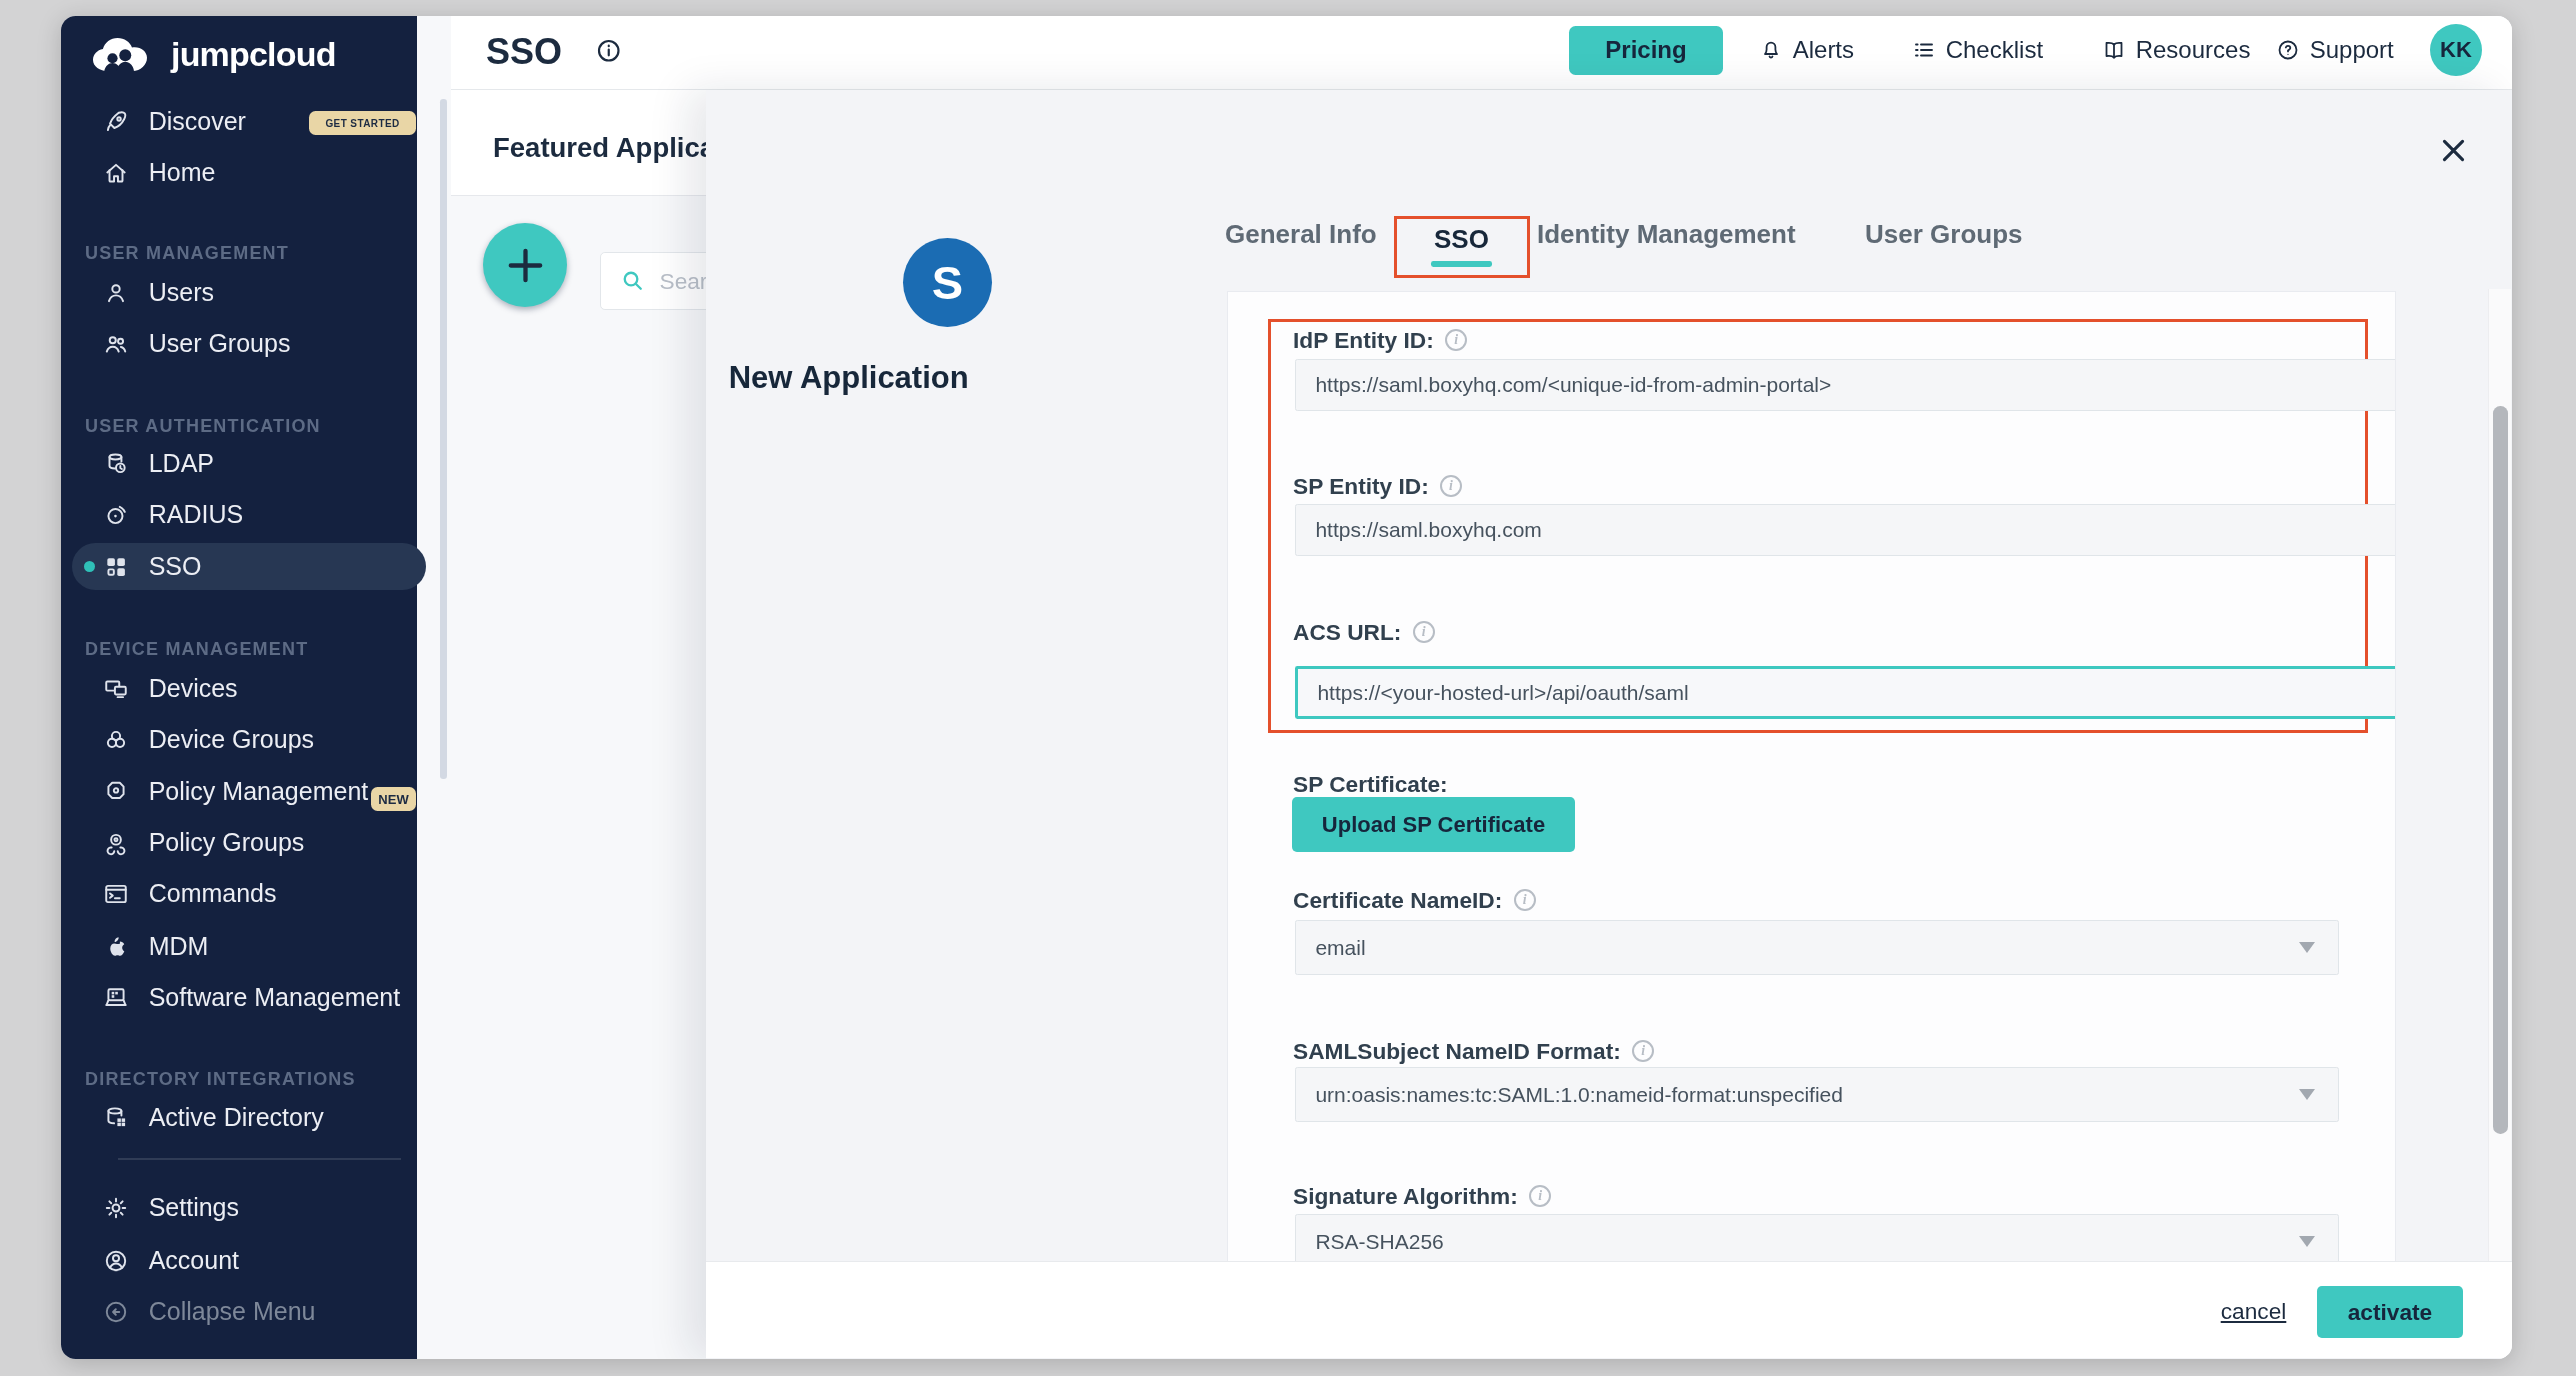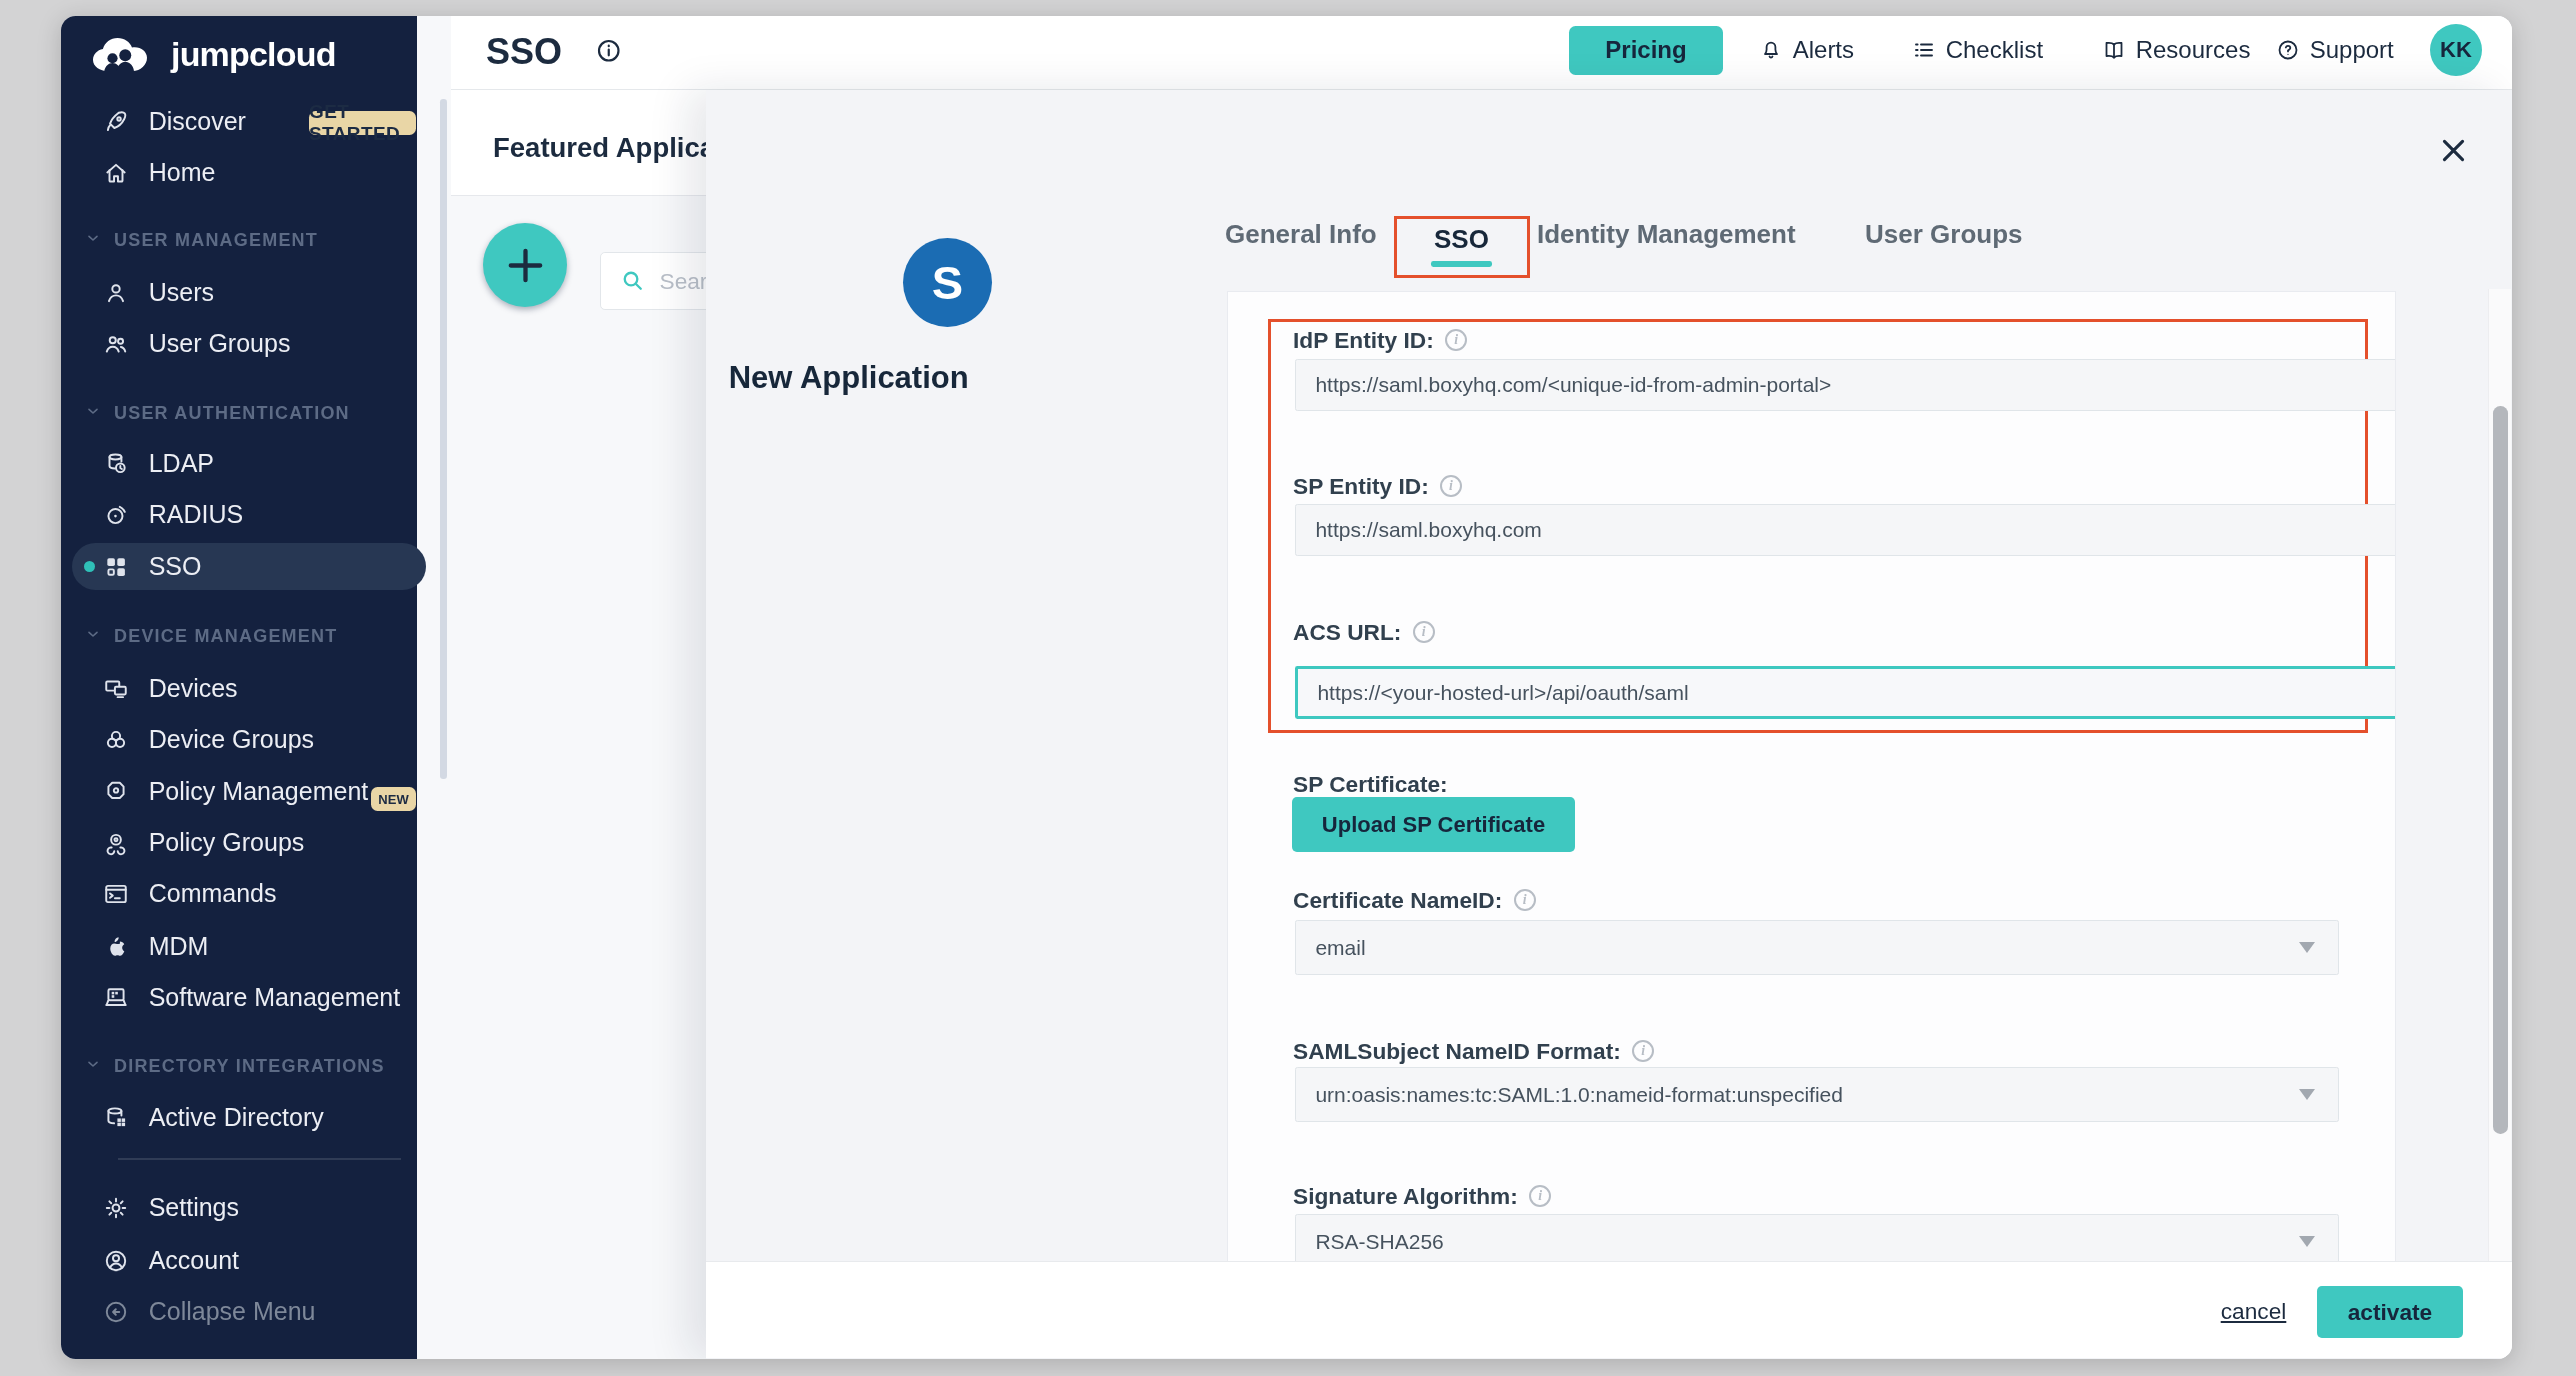--- a/index.html
+++ b/index.html
@@ -14,26 +14,26 @@
   .logo { position:absolute; left:28px; top:18.6px; height:39px; display:flex; align-items:center; gap:8px; }
   .logo svg { width:74px; height:39px; }
   .logo .word { color:#ffffff; font-size:34px; font-weight:700; letter-spacing:-0.8px; }
   .s-item { position:absolute; left:11.3px; width:354px; height:47px; display:flex; align-items:center; border-radius:23.5px; cursor:pointer; }
   .s-item .ic { width:26px; height:26px; margin:0 19.4px 0 31px; color:#dfe3ec; flex:0 0 auto; }
   .s-item .ic svg { width:26px; height:26px; display:block; }
   .s-item .lbl { color:#eceef4; font-size:25px; font-weight:500; white-space:nowrap; }
   .s-item.active { background:#273753; }
   .s-item.muted .lbl { color:#7e8899; }
   .s-item.muted .ic { color:#7e8899; }
-  .s-sec { position:absolute; left:24px; height:22.7px; display:flex; align-items:flex-start; gap:13px;
-           color:#5d6b85; font-size:18px; font-weight:700; letter-spacing:1.2px; white-space:nowrap; }
+  .s-sec { position:absolute; left:24px; height:22.7px; display:flex; align-items:flex-end; gap:13px;
+           color:#5d6b85; font-size:18px; font-weight:700; letter-spacing:1.2px; white-space:nowrap;flex-direction:column; }
   .s-sec svg { width:16px; height:16px; }
   .badge { position:absolute; background:#e9d6a6; color:#1c2b43; font-weight:700; border-radius:6.5px;
            display:flex; align-items:center; justify-content:center; }
-  .badge.get-started { left:248px; top:95px; width:107px; height:24px; font-size:19px; letter-spacing:0.4px; }
+  .badge.get-started { left:248px; top:95px; width:107px; height:24px; font-size:10px; letter-spacing:0.4px; }
   .badge.new { left:310px; top:771px; width:45px; height:24px; font-size:13px; }
   .active-dot { position:absolute; left:22.7px; top:545px; width:11.3px; height:11.3px; border-radius:50%; background:#2fc0b8; }
   .s-divider { position:absolute; left:57px; top:1142px; width:283px; height:1.6px; background:rgba(255,255,255,.12); }
   .side-scroll { position:absolute; left:379px; top:83px; width:6.5px; height:680px; border-radius:3.2px; background:rgba(205,211,222,.85); }
 
   
   .topbar { position:absolute; left:390px; top:0; width:2061px; height:74px; background:#ffffff; border-bottom:1.6px solid #e5e8eb; }
   .page-title { position:absolute; left:35px; top:14.6px; font-size:36px; font-weight:700; color:#1c2b3f; }
   .title-info { position:absolute; left:144px; top:21px; width:27.5px; height:27.5px; color:#1c2b3f; }
   .h-btn { position:absolute; left:1118px; top:9.7px; width:154px; height:49px; background:#3fc8c0; border-radius:6.5px;

